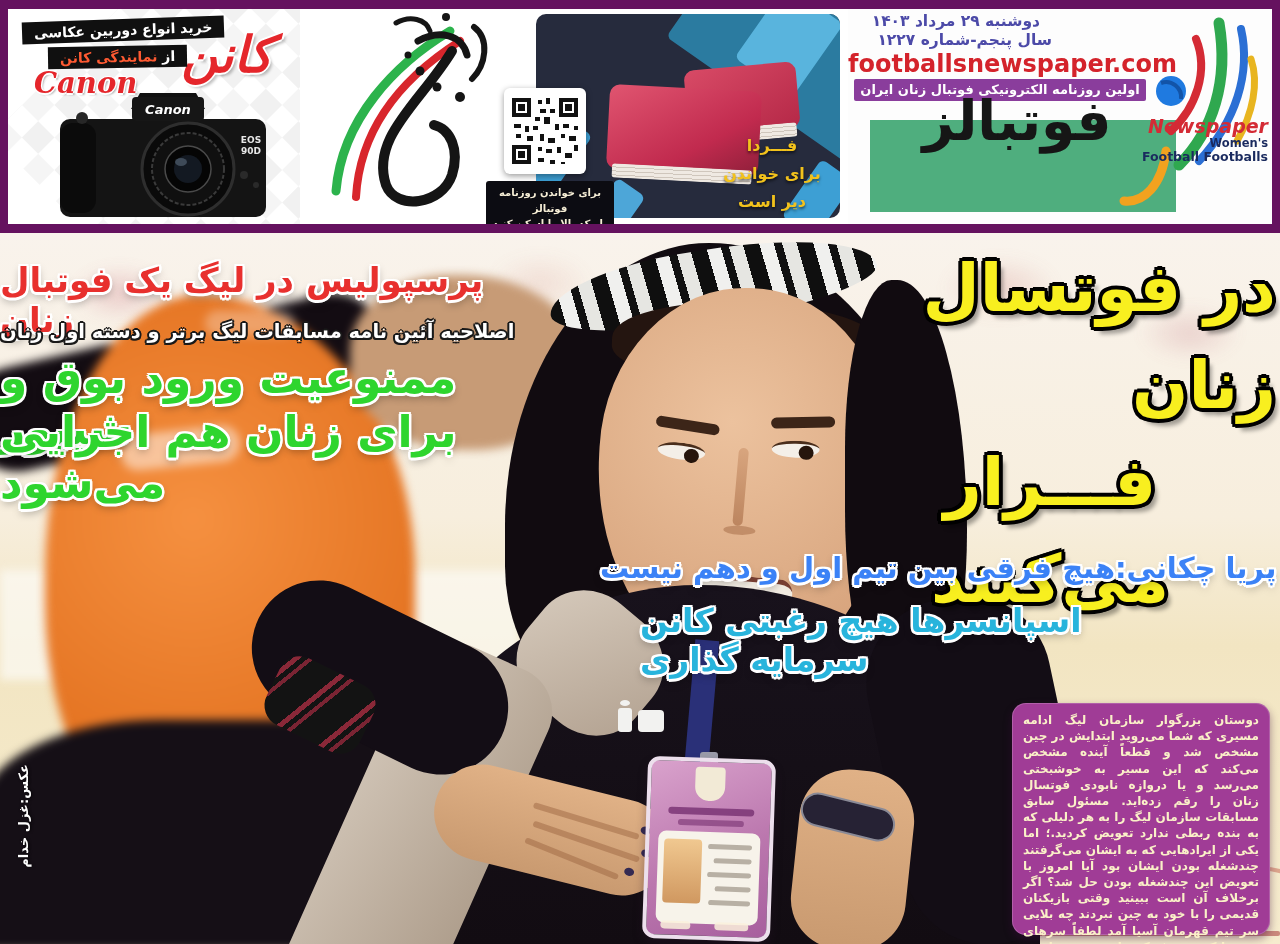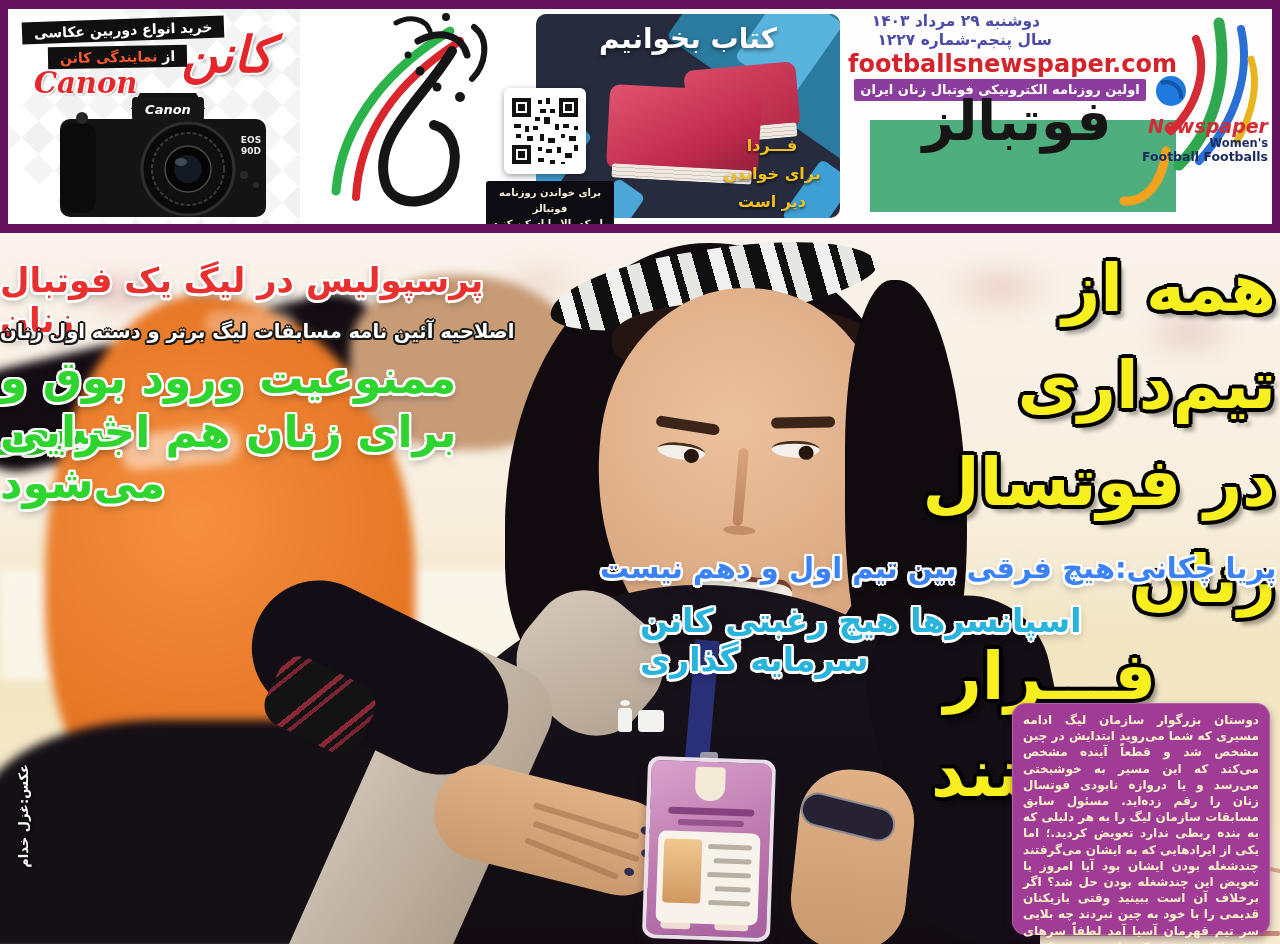--- a/index.html
+++ b/index.html
@@ -248,21 +248,20 @@
         </svg>
       </div>
 
       <div class="bookad">
         <div class="book-panel">
           <div class="chev" style="left:150px; top:-40px; width:320px; height:170px; background:#2b7fa5; transform:rotate(35deg); opacity:.95;"></div>
           <div class="chev" style="left:218px; top:-18px; width:70px; height:90px; background:#59b4dd; transform:rotate(35deg);"></div>
           <div class="chev" style="left:-26px; top:96px; width:56px; height:110px; background:#3d9fd4; transform:rotate(35deg);"></div>
           <div class="chev" style="left:62px; top:168px; width:34px; height:58px; background:#4da6d8; transform:rotate(35deg);"></div>
           <div class="chev" style="left:262px; top:150px; width:40px; height:70px; background:#3d9fd4; transform:rotate(35deg);"></div>
-          <div class="book-title">کتاب بخوانیم</div>
           <div class="book" style="left:150px; top:52px; width:112px; height:66px; background:linear-gradient(150deg,#d84a66,#b52847); transform:rotate(-5deg);">
             <div class="pages"></div>
           </div>
           <div class="book" style="left:72px; top:74px; width:152px; height:84px; background:linear-gradient(150deg,#e05570,#c12a4e 65%,#8e1f3a); transform:rotate(3deg);">
             <div class="pages"></div>
           </div>
           <div class="book-slogan">
             <div>فـــردا</div>
             <div>برای خواندن</div>
             <div>دیر است</div>
@@ -407,21 +406,20 @@
         <div class="idtxt" style="left:50px; top:40px; width:44px;"></div>
         <div class="idtxt" style="left:58px; top:54px; width:36px;"></div>
         <div class="idtxt" style="left:52px; top:68px; width:42px;"></div>
       </div>
       <div class="sig" style="left:14px; width:30px;"></div>
       <div class="sig" style="left:68px; width:34px;"></div>
     </div>
   </div>
 
   <div class="hl hl-main">
-    <div class="l1">همه از تیم‌داری</div>
     <div class="l2">در فوتسال زنان</div>
     <div class="l3">فـــرار می‌کنند</div>
   </div>
   <div class="hl hl-red ol-w">پرسپولیس در لیگ یک فوتبال زنان</div>
   <div class="hl hl-sub">اصلاحیه آئین نامه مسابقات لیگ برتر و دسته اول زنان</div>
   <div class="hl hl-green1 ol-w">ممنوعیت ورود بوق و شیپور</div>
   <div class="hl hl-green2 ol-w">برای زنان هم اجرایی می‌شود</div>
   <div class="hl hl-quote ol-w">پریا چکانی:هیچ فرقی بین تیم اول و دهم نیست</div>
   <div class="hl hl-blue1 ol-w">اسپانسرها هیچ رغبتی کانن سرمایه گذاری</div>
 

